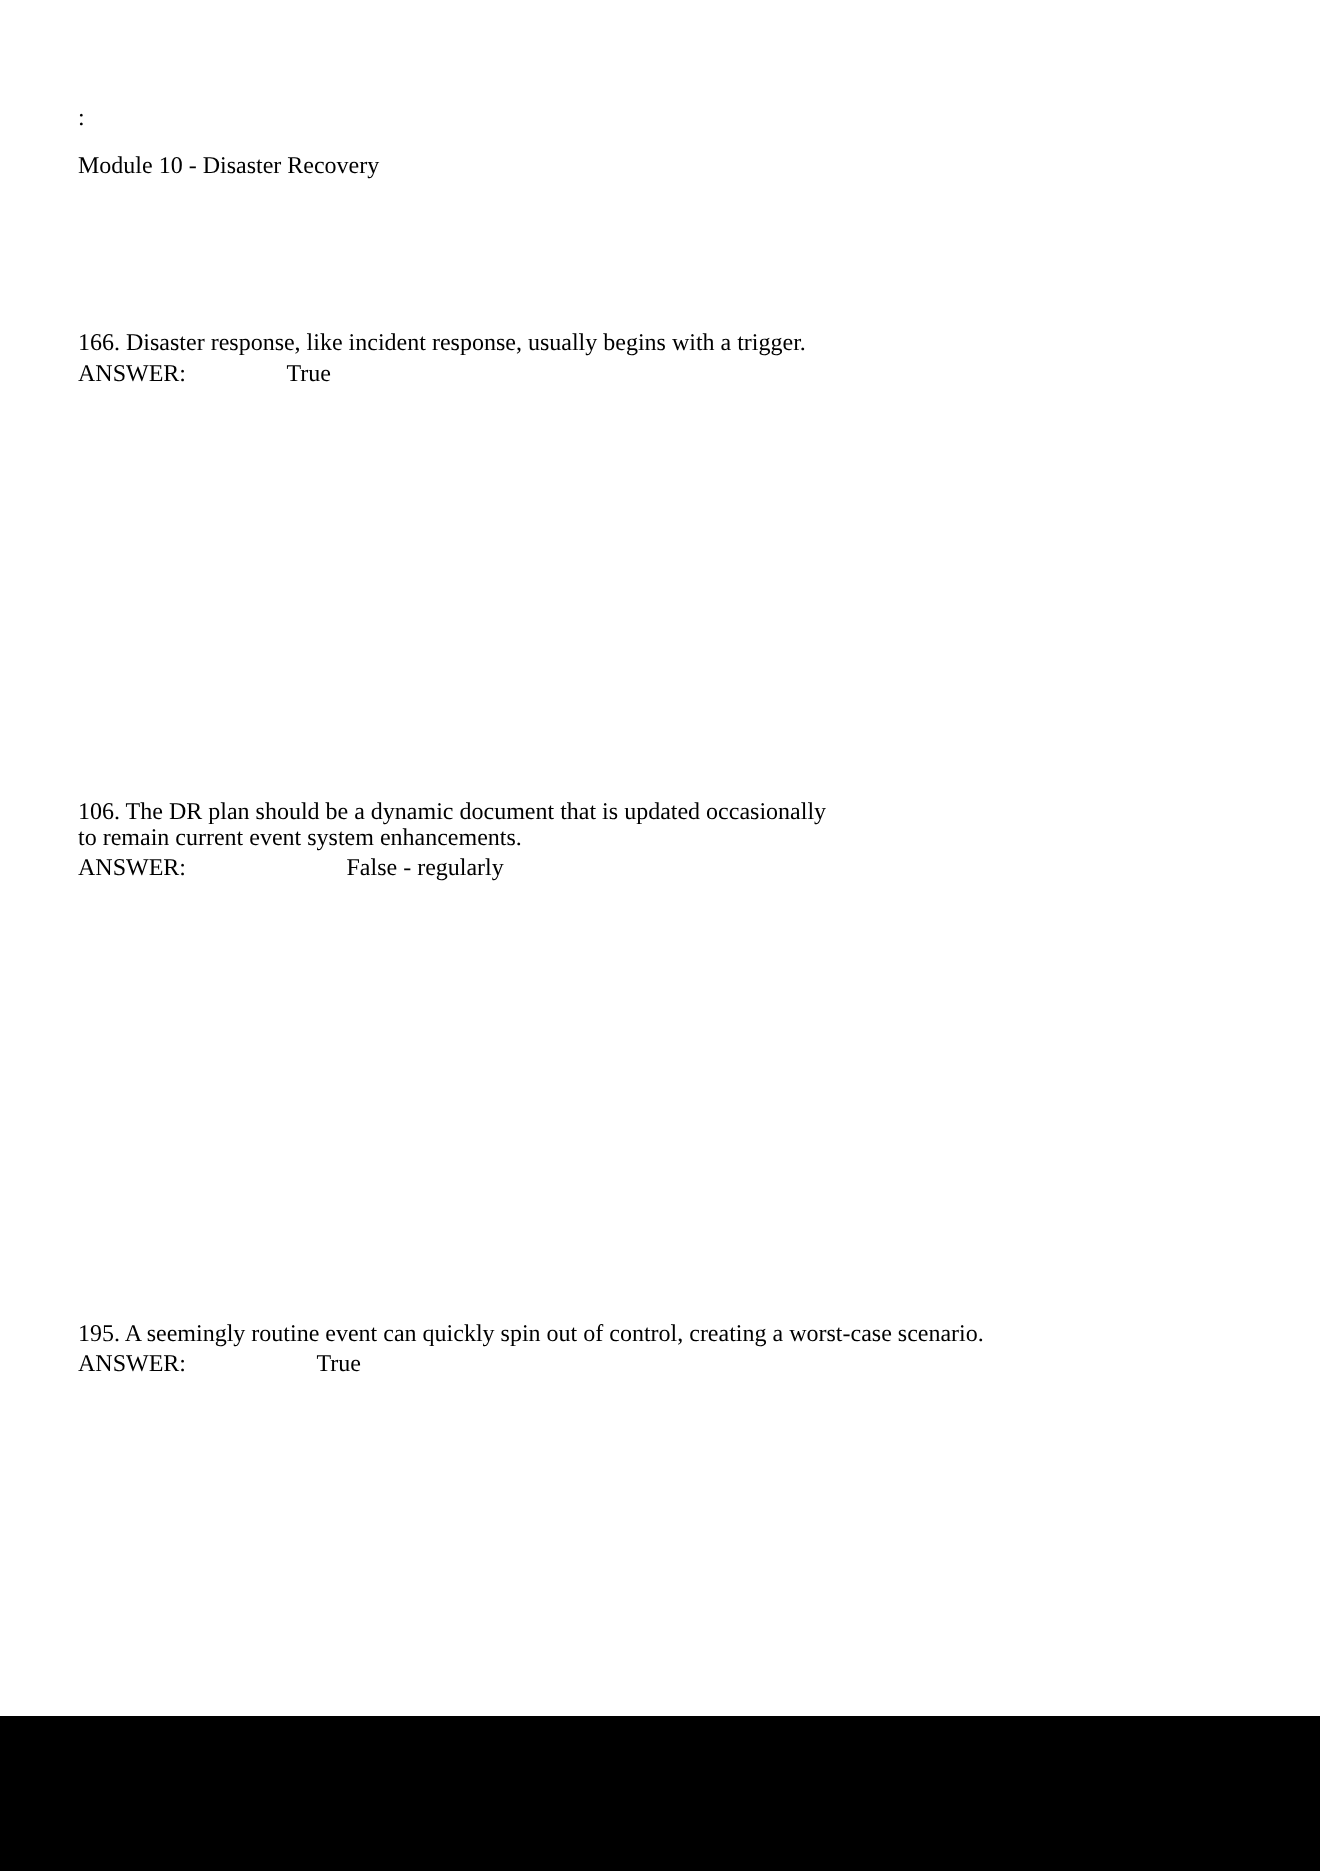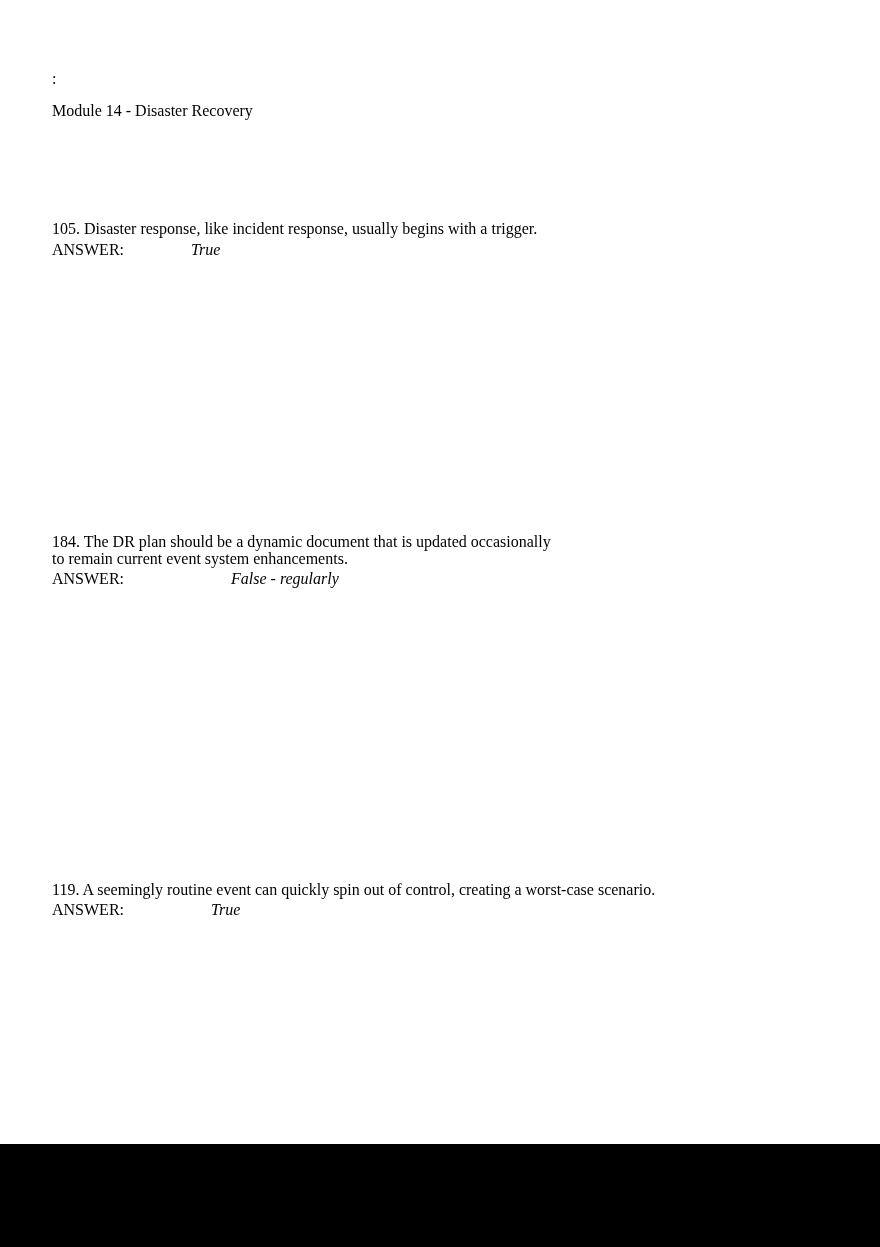--- a/index.html
+++ b/index.html
@@ -4,49 +4,49 @@
   <style>
     html, body { margin: 0; padding: 0; }
     body {
       width: 880px; height: 1247px; position: relative; overflow: hidden;
       background: #ffffff; color: #000000;
       font-family: "Liberation Serif", "DejaVu Serif", serif;
       font-size: 16px;
     }
     .abs { position: absolute; left: 52px; white-space: nowrap; line-height: 17px; }
     .answer-label { display: inline-block; }
-    .answer-value { position: absolute; top: 0; font-style: italic; }
+    .answer-value { position: absolute; top: 0; }
     .black-band { position: absolute; left: 0; top: 1144px; width: 880px; height: 103px; background: #000000; }
   </style>
 </head>
 <body>
 
 <div>
   <div class="abs" style="top:70px;">:</div>
-  <div class="abs" style="top:102px;">Module 14 - Disaster Recovery</div>
+  <div class="abs" style="top:102px;">Module 10 - Disaster Recovery</div>
 
   <div>
-    <div class="abs" style="top:220px;">105. Disaster response, like incident response, usually begins with a trigger.</div>
+    <div class="abs" style="top:220px;">166. Disaster response, like incident response, usually begins with a trigger.</div>
     <div class="abs" style="top:241px;">
       <span class="answer-label">ANSWER:</span>
       <span class="answer-value" style="left:139px;">True</span>
     </div>
   </div>
 
   <div>
-    <div class="abs" style="top:533px;">184. The DR plan should be a dynamic document that is updated occasionally</div>
+    <div class="abs" style="top:533px;">106. The DR plan should be a dynamic document that is updated occasionally</div>
     <div class="abs" style="top:550px;">to remain current event system enhancements.</div>
     <div class="abs" style="top:570px;">
       <span class="answer-label">ANSWER:</span>
       <span class="answer-value" style="left:155px;margin-left:24px;">False - regularly</span>
     </div>
   </div>
 
   <div>
-    <div class="abs" style="top:881px;">119. A seemingly routine event can quickly spin out of control, creating a worst-case scenario.</div>
+    <div class="abs" style="top:881px;">195. A seemingly routine event can quickly spin out of control, creating a worst-case scenario.</div>
     <div class="abs" style="top:901px;">
       <span class="answer-label">ANSWER:</span>
       <span class="answer-value" style="left:159px;">True</span>
     </div>
   </div>
 </div>
 
 <div class="black-band"></div>
 
 </body></html>

